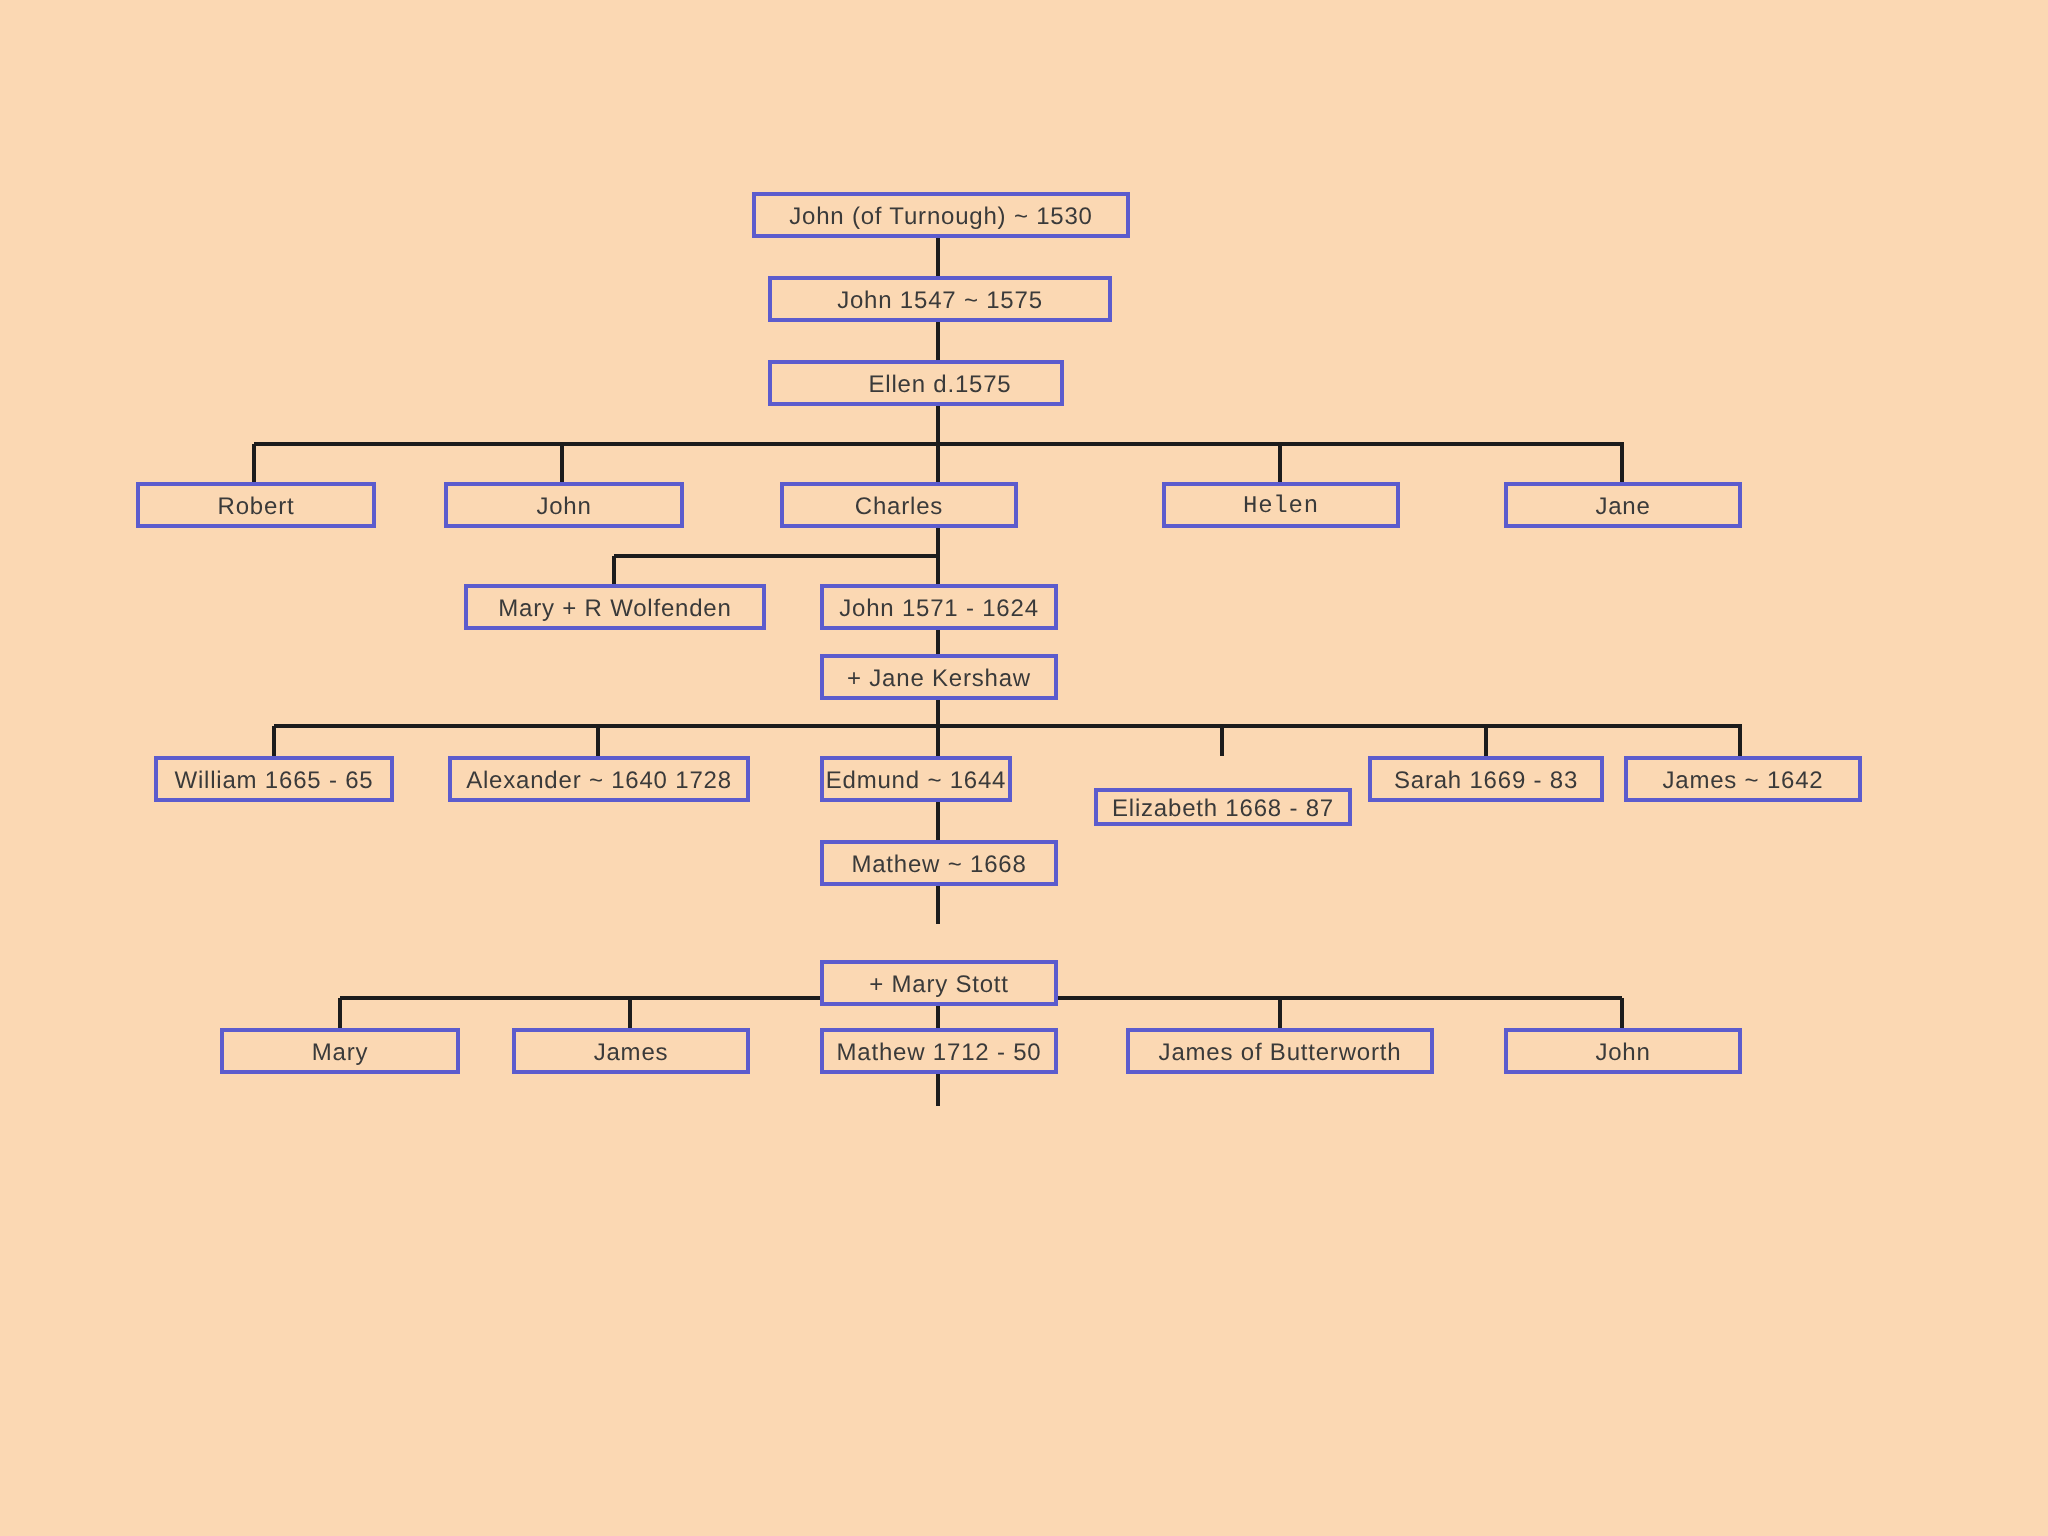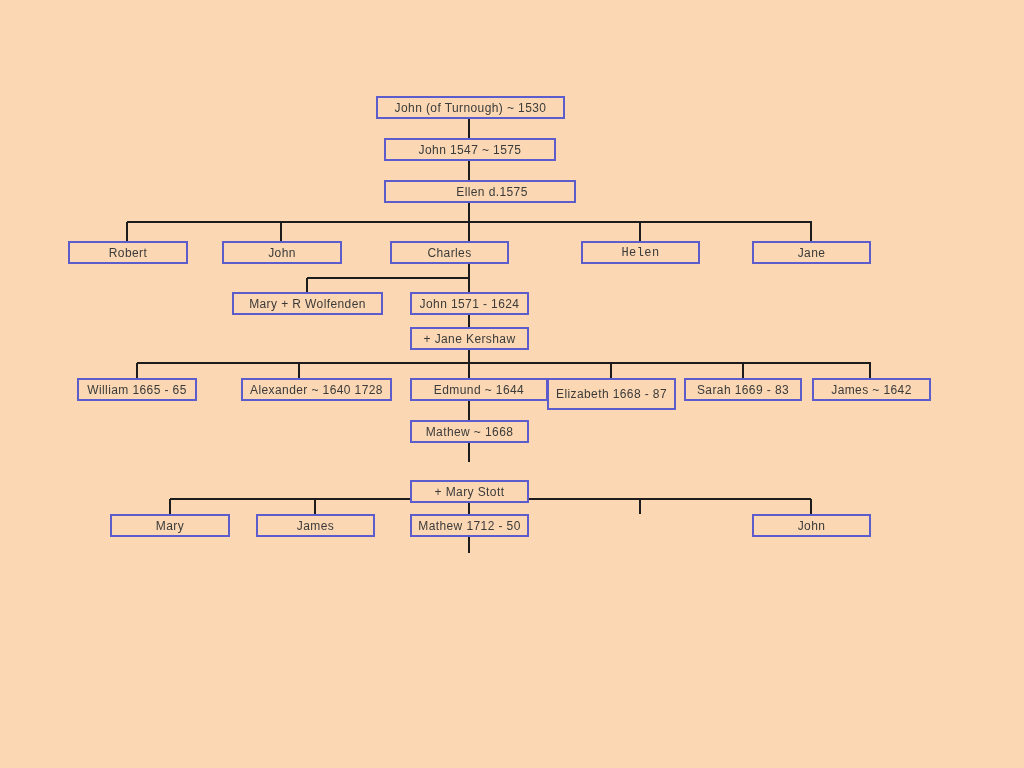--- a/index.html
+++ b/index.html
@@ -68,34 +68,35 @@
     <div class="line" style="left: 468px; top: 485px; width: 2px; height: 14px;"></div>
     <div class="line" style="left: 170px; top: 498px; width: 641px; height: 2px;"></div>
     <div class="line" style="left: 169px; top: 499px; width: 2px; height: 15px;"></div>
     <div class="line" style="left: 314px; top: 499px; width: 2px; height: 15px;"></div>
     <div class="line" style="left: 468px; top: 499px; width: 2px; height: 15px;"></div>
     <div class="line" style="left: 639px; top: 499px; width: 2px; height: 15px;"></div>
     <div class="line" style="left: 810px; top: 499px; width: 2px; height: 15px;"></div>
     <div class="line" style="left: 468px; top: 537px; width: 2px; height: 16px;"></div>
     <div class="node" style="left: 376px; top: 96px; width: 189px; height: 23px;">John (of Turnough) ~ 1530</div>
     <div class="node" style="left: 384px; top: 138px; width: 172px; height: 23px;">John 1547 ~ 1575</div>
-    <div class="node" style="left: 384px; top: 180px; width: 192px; height: 23px; padding-left: 24px;">Ellen d.1575</div>
+    <div class="node" style="left: 384px; top: 180px; width: 148px; height: 23px; padding-left: 24px;">Ellen d.1575</div>
     <div class="node" style="left: 68px; top: 241px; width: 120px; height: 23px;">Robert</div>
     <div class="node" style="left: 222px; top: 241px; width: 120px; height: 23px;">John</div>
     <div class="node" style="left: 390px; top: 241px; width: 119px; height: 23px;">Charles</div>
     <div class="node" style="left: 581px; top: 241px; width: 119px; height: 23px; font-family: Liberation Mono, monospace;">Helen</div>
     <div class="node" style="left: 752px; top: 241px; width: 119px; height: 23px;">Jane</div>
     <div class="node" style="left: 232px; top: 292px; width: 151px; height: 23px;">Mary + R Wolfenden</div>
     <div class="node" style="left: 410px; top: 292px; width: 119px; height: 23px;">John 1571 - 1624</div>
     <div class="node" style="left: 410px; top: 327px; width: 119px; height: 23px;">+ Jane Kershaw</div>
     <div class="node" style="left: 77px; top: 378px; width: 120px; height: 23px;">William 1665 - 65</div>
-    <div class="node" style="left: 224px; top: 378px; width: 151px; height: 23px; margin-left: 17px;">Alexander ~ 1640 1728</div>
-    <div class="node" style="left: 410px; top: 378px; width: 138px; height: 23px;">Edmund ~ 1644</div>
-    <div class="node" style="left: 547px; top: 378px; width: 129px; height: 32px;">Elizabeth 1668 - 87</div>
+    <div class="node" style="left: 224px; top: 378px; width: 151px; height: 23px;">Alexander ~ 1640 1728</div>
+    <div class="node" style="left: 410px; top: 378px; width: 96px; height: 23px;">Edmund ~ 1644</div>
+    <div class="node" style="left: 547px; top: 394px; width: 129px; height: 19px;">Elizabeth 1668 - 87</div>
     <div class="node" style="left: 684px; top: 378px; width: 118px; height: 23px;">Sarah 1669 - 83</div>
     <div class="node" style="left: 812px; top: 378px; width: 119px; height: 23px;">James ~ 1642</div>
     <div class="node" style="left: 410px; top: 420px; width: 119px; height: 23px;">Mathew ~ 1668</div>
     <div class="node" style="left: 410px; top: 462px; width: 119px; height: 23px; margin-top: 18px;">+ Mary Stott</div>
     <div class="node" style="left: 110px; top: 514px; width: 120px; height: 23px;">Mary</div>
     <div class="node" style="left: 256px; top: 514px; width: 119px; height: 23px;">James</div>
     <div class="node" style="left: 410px; top: 514px; width: 119px; height: 23px;">Mathew 1712 - 50</div>
+    <div class="node" style="left: 563px; top: 514px; width: 154px; height: 23px;">James of Butterworth</div>
     <div class="node" style="left: 752px; top: 514px; width: 119px; height: 23px;">John</div>
   </div>
 
 </body></html>

